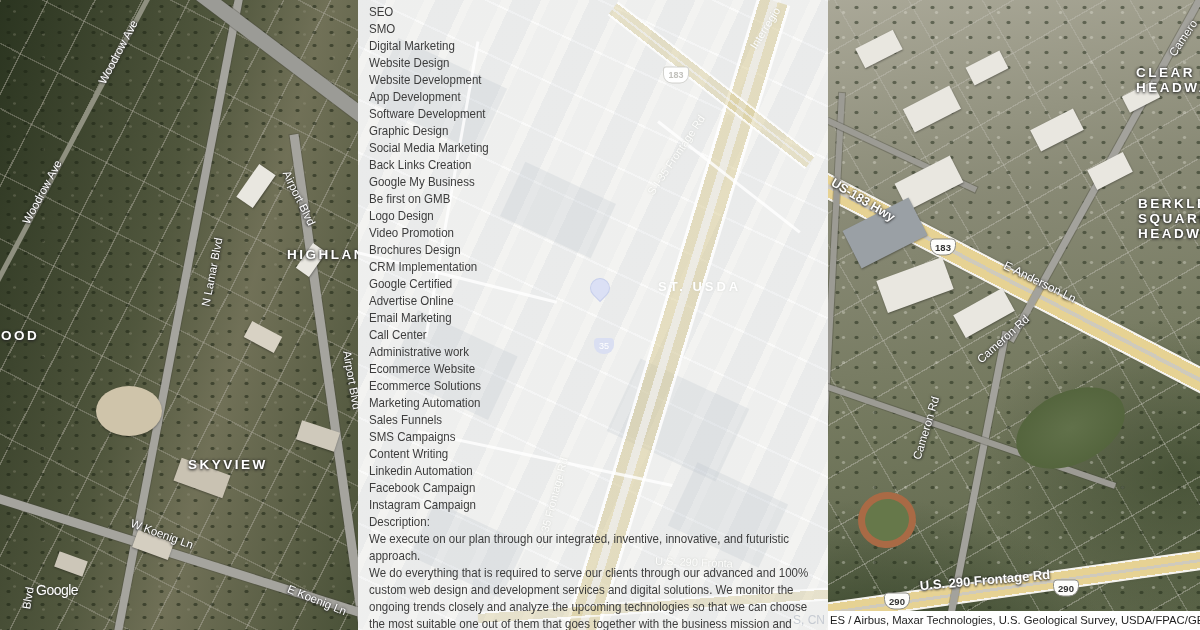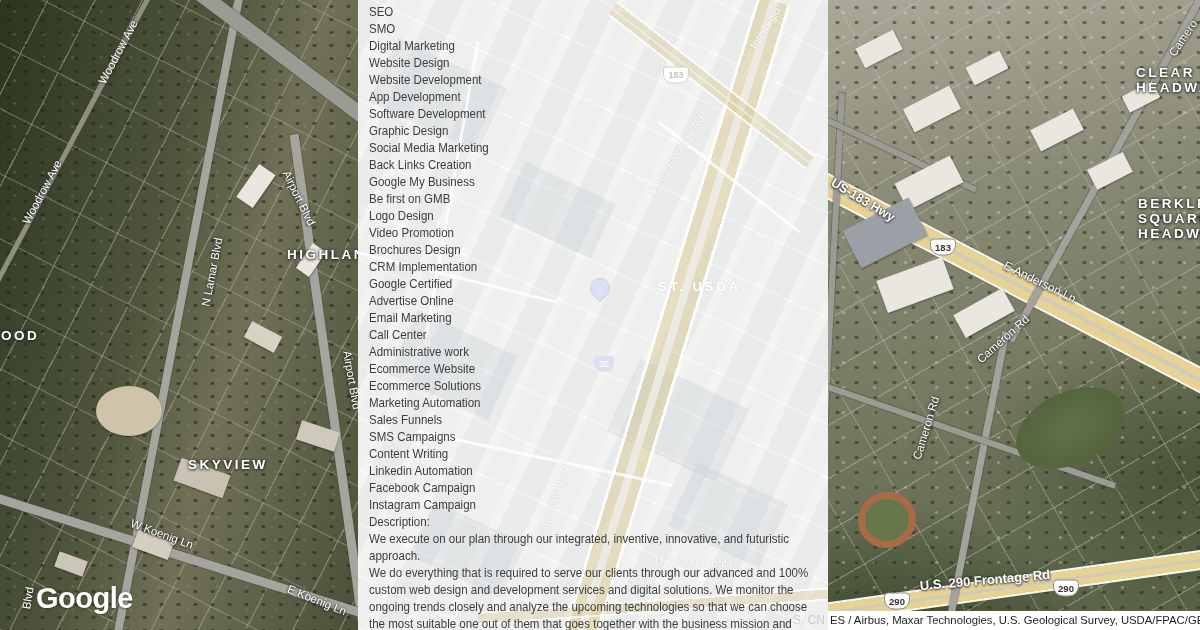--- a/index.html
+++ b/index.html
@@ -58,32 +58,32 @@
         text-shadow:0 0 2px rgba(175,178,170,.55);}
   .pin{position:absolute;left:232px;top:278px;width:18px;height:18px;z-index:2;
         background:#dbe0f5;border:1px solid #c7cfec;border-radius:50% 50% 50% 0;
         transform:rotate(-45deg);}
   .shield-faint{position:absolute;transform:translate(-50%,-50%);background:rgba(255,255,255,.95);
         border:1px solid rgba(168,168,160,.5);border-radius:3px 3px 9px 9px;color:#c2c1bc;
         font-size:9px;font-weight:bold;width:24px;height:15px;display:flex;align-items:center;
         justify-content:center;line-height:1;}
   .shield-i35{position:absolute;transform:translate(-50%,-50%);background:#dadff2;border:none;
         border-radius:4px 4px 9px 9px;color:#fff;font-size:9px;font-weight:normal;width:20px;
-        height:16px;display:flex;align-items:center;justify-content:center;line-height:1;margin-top:18px;}
+        height:16px;display:flex;align-items:center;justify-content:center;line-height:1;}
   .stjohns{position:absolute;color:#fff;font-weight:bold;font-size:13px;letter-spacing:3px;
         white-space:nowrap;text-shadow:0 0 2px rgba(186,189,182,.5);}
 
   .ov-text{position:absolute;left:11px;top:4px;width:505px;z-index:5;
         transform:scaleX(.93);transform-origin:0 0;}
   .tline{height:17px;line-height:17px;font-size:12.4px;color:#3d3d3d;white-space:nowrap;}
   .attr-faint{position:absolute;right:3px;bottom:3px;font-size:12px;color:#c6cbd2;z-index:5;}
 
   
-  .glogo{position:absolute;left:36px;top:582px;z-index:8;color:#fff;font-size:29px;
-        font-weight:bold;letter-spacing:-.5px;
+  .glogo{position:absolute;left:36px;top:582px;z-index:8;color:#fff;font-size:14px;
+        font-weight:normal;letter-spacing:-.5px;
         text-shadow:0 1px 2px rgba(50,50,50,.6),0 0 3px rgba(50,50,50,.4);}
   .attrbar{position:absolute;left:828px;top:611px;width:372px;height:19px;background:#fff;
         z-index:8;color:#1f1f1f;font-size:11.3px;line-height:19px;white-space:nowrap;
         overflow:hidden;padding-left:2px;box-sizing:border-box;}
 </style>
 </head>
 <body>
 
 <div class="stage">
 

